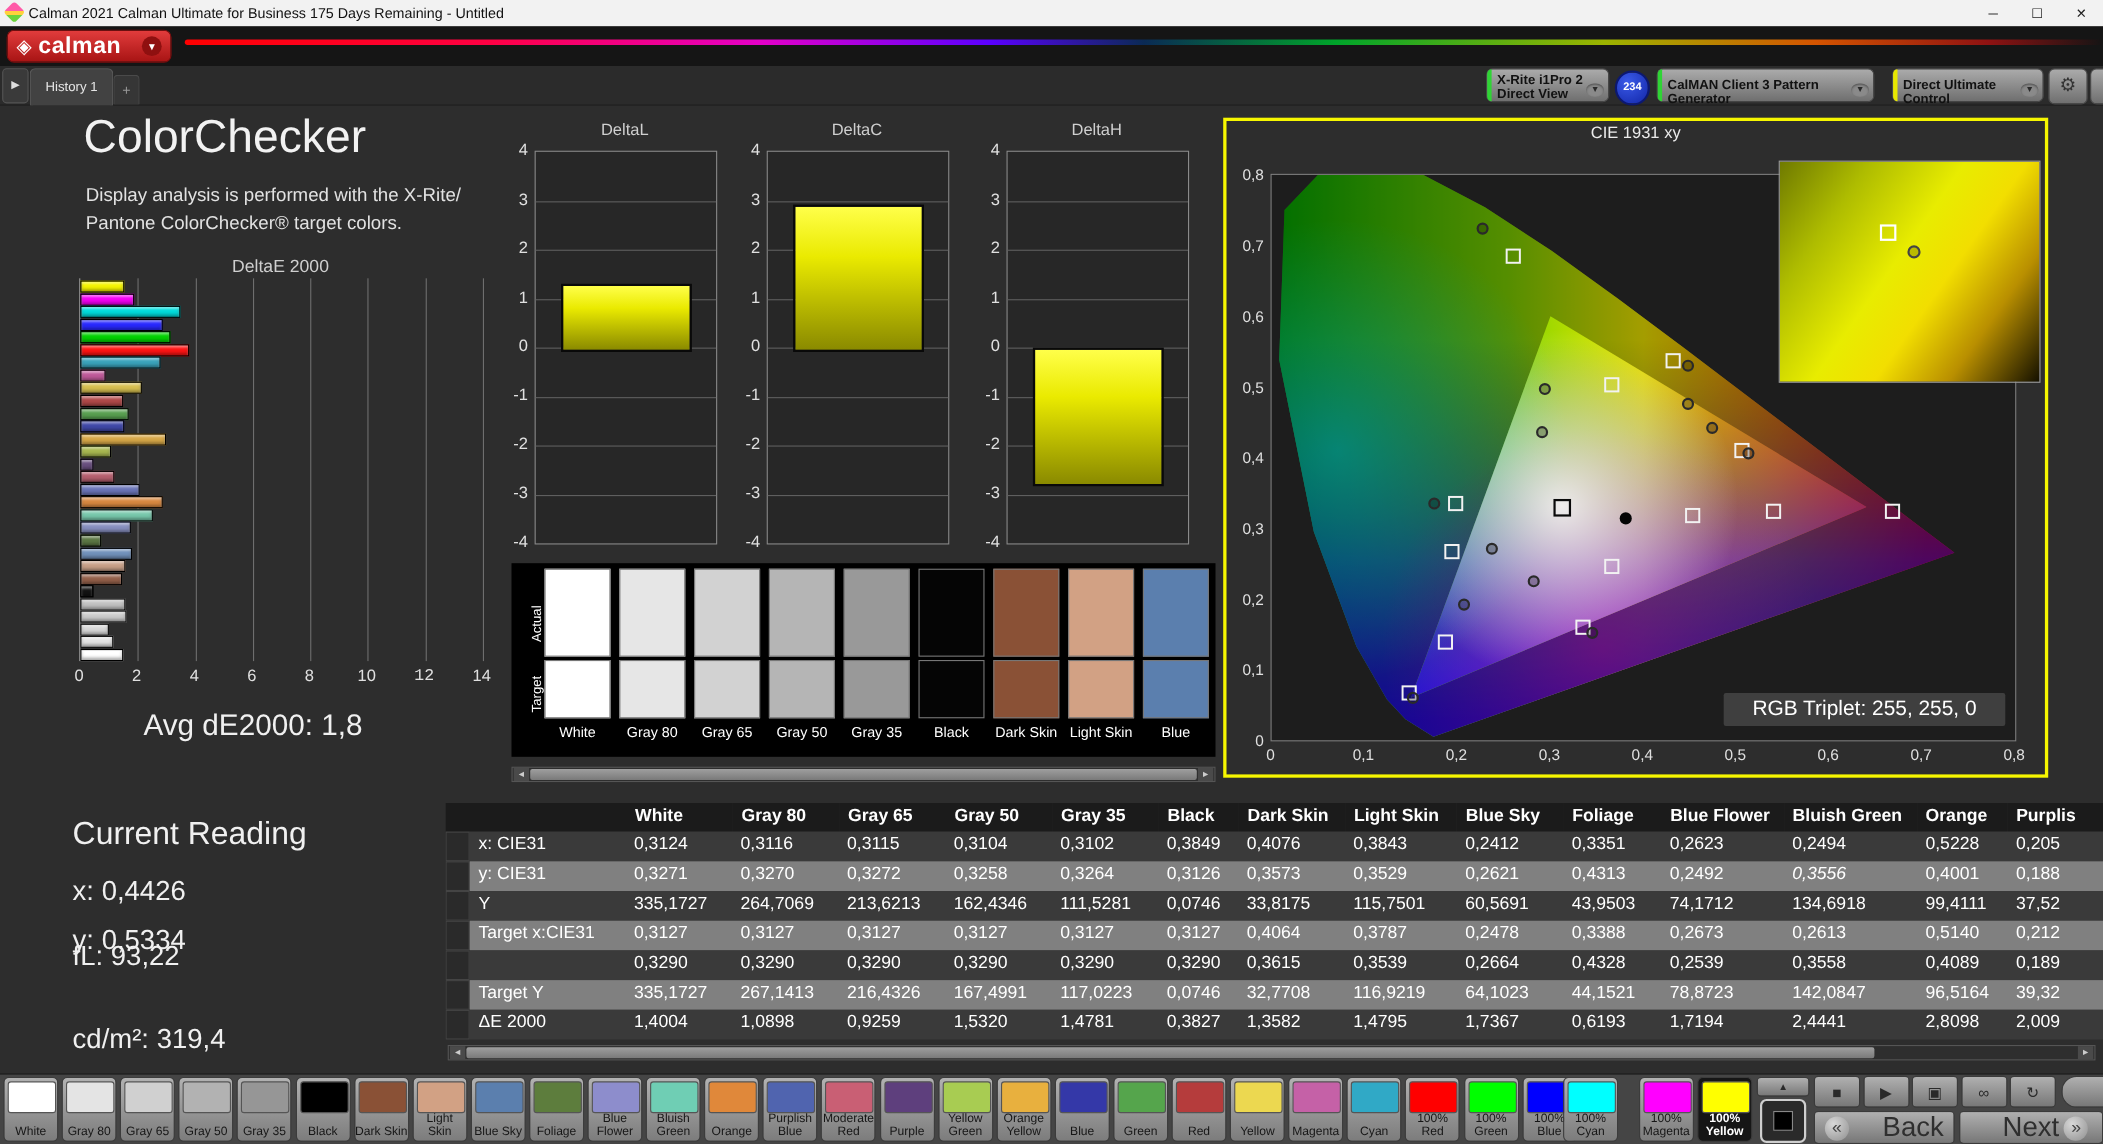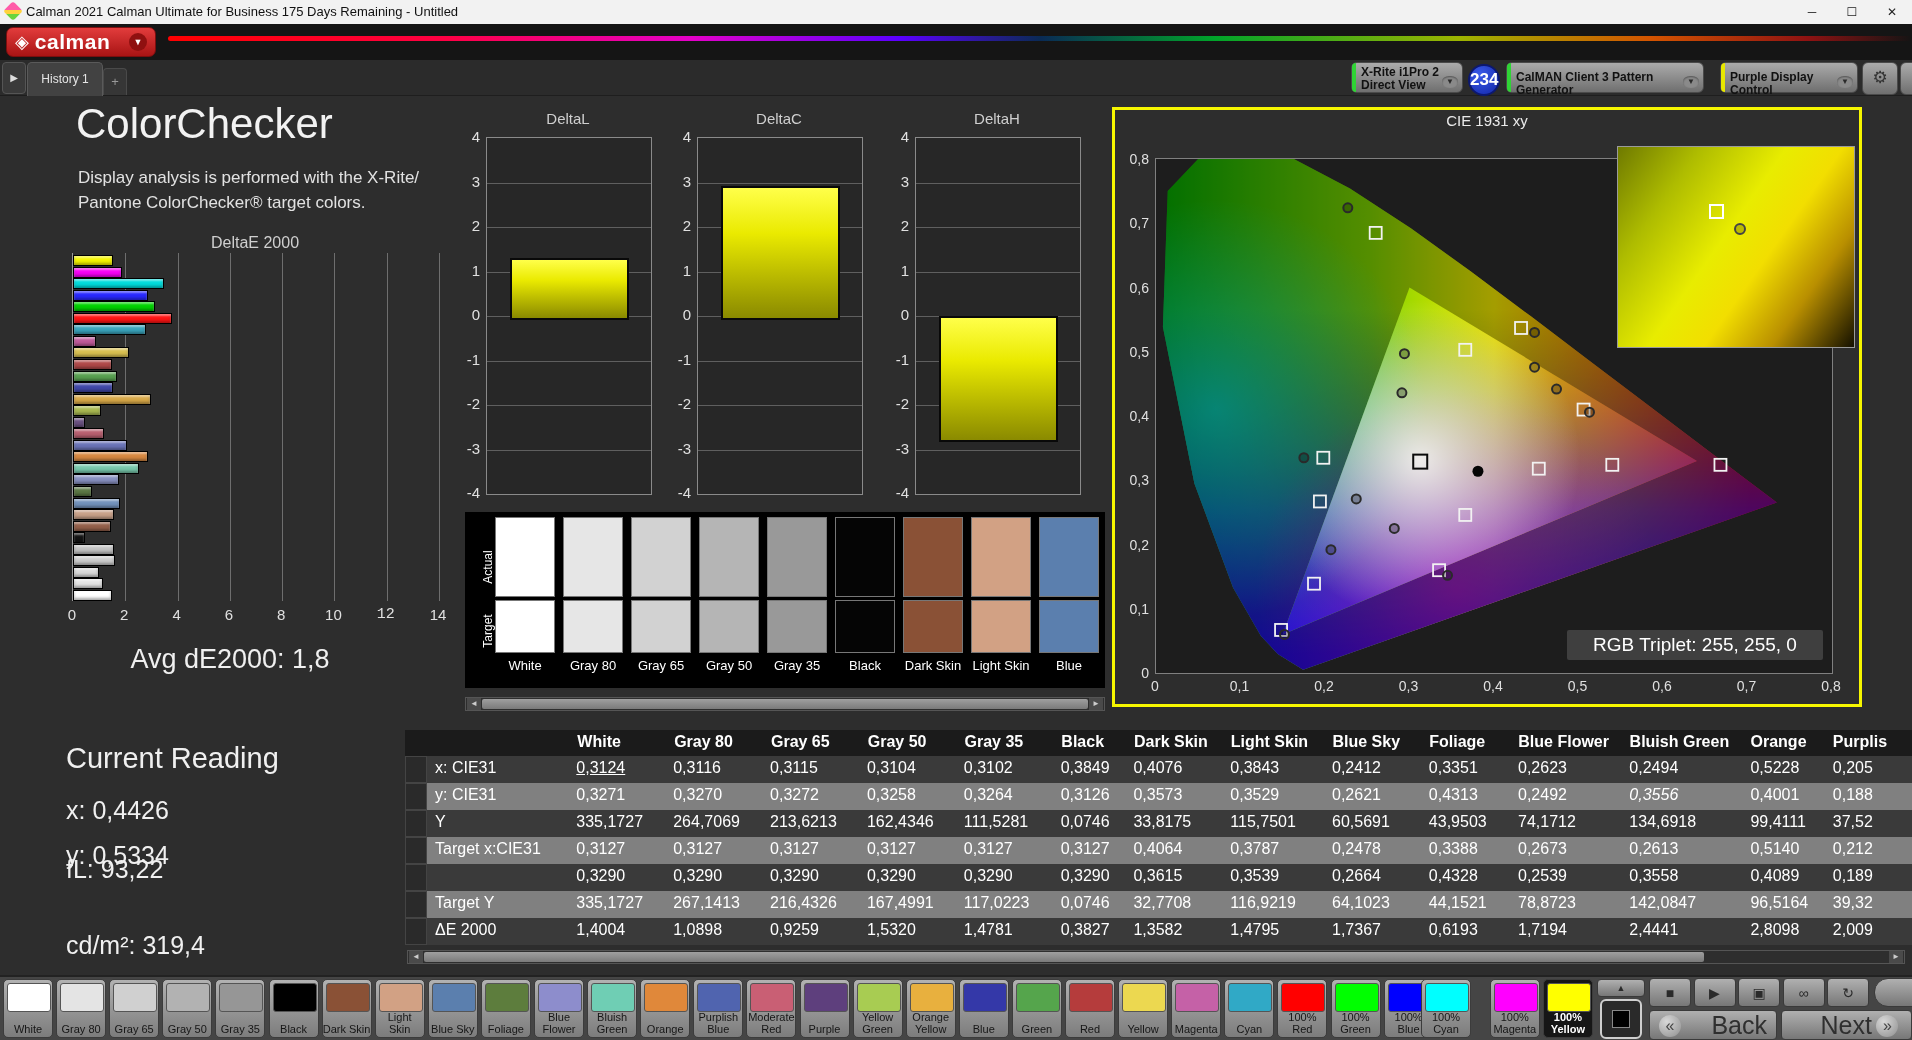--- a/index.html
+++ b/index.html
@@ -19,21 +19,21 @@
   .logo-dd{margin-left:auto;width:18px;height:18px;border-radius:50%;background:#8f1010;color:#fff;font-size:9px;text-align:center;line-height:18px;}
   
   .tabbar{left:0;top:60px;width:1912px;height:35px;background:#2b2b2b;border-bottom:1px solid #1e1e1e;}
   .tab-scroll{left:2px;top:2px;width:22px;height:30px;background:#3a3a3a;border:1px solid #555;border-radius:4px;color:#ddd;font-size:10px;text-align:center;line-height:30px;}
   .tab{left:27px;top:2px;width:74px;height:33px;background:#424242;border:1px solid #5a5a5a;border-bottom:none;border-radius:5px 5px 0 0;color:#e6e6e6;font-size:12px;text-align:center;line-height:32px;}
   .tab-add{left:103px;top:8px;width:22px;height:26px;background:#363636;border:1px solid #4a4a4a;border-bottom:none;border-radius:4px 4px 0 0;color:#999;font-size:13px;text-align:center;line-height:26px;}
   .dd-btn{top:2px;height:31px;border-radius:6px;background:linear-gradient(#ababab,#6f6f6f);border:1px solid #4a4a4a;box-sizing:border-box;color:#111;font-size:12px;font-weight:bold;}
   .dd-accent{position:absolute;left:0;top:0;bottom:0;width:4px;border-radius:6px 0 0 6px;}
   .dd-arrow{position:absolute;right:4px;bottom:4px;width:16px;height:12px;border-radius:45%;background:#8a8a8a;color:#2a2a2a;font-size:8px;text-align:center;line-height:12px;box-shadow:inset 0 1px 2px rgba(0,0,0,.4);}
   .dd-text{position:absolute;left:9px;top:3px;right:20px;line-height:13px;}
-  .badge{top:4px;width:28px;height:28px;border-radius:50%;background:radial-gradient(circle at 35% 30%,#3a5ae8,#1226a8);border:2px solid #0c1870;color:#fff;font-size:17px;font-weight:bold;text-align:center;line-height:28px;}
+  .badge{top:4px;width:28px;height:28px;border-radius:50%;background:radial-gradient(circle at 35% 30%,#3a5ae8,#1226a8);border:2px solid #0c1870;color:#fff;font-size:10px;font-weight:bold;text-align:center;line-height:28px;}
   .gear-btn{top:2px;width:34px;height:31px;border-radius:6px;background:linear-gradient(#ababab,#6f6f6f);border:1px solid #4a4a4a;color:#333;font-size:17px;text-align:center;line-height:30px;}
   
   .cc-title{left:76px;top:100px;color:#f2f2f2;font-size:42px;font-weight:normal;}
   .cc-desc{left:78px;top:165px;color:#e2e2e2;font-size:17px;line-height:25px;}
   .de-title{left:72px;top:234px;width:366px;text-align:center;color:#cfcfcf;font-size:16px;}
   .de-plot{left:72px;top:253px;width:366px;height:348px;border-left:1px solid #9a9a9a;}
   .de-grid{position:absolute;top:0;bottom:0;width:1px;background:#6e6e6e;}
   .de-bar{position:absolute;height:9px;border:1px solid #000;box-shadow:inset 0 2px 2px rgba(255,255,255,.45), inset 0 -2px 3px rgba(0,0,0,.35);}
   .de-axis{left:72px;top:606px;width:380px;height:18px;color:#e0e0e0;font-size:15px;}
   .de-axis span{position:absolute;transform:translateX(-50%);}
@@ -112,21 +112,21 @@
       <span class="dd-arrow">▼</span>
     </div>
     <div class="abs badge" style="left:1468px;">234</div>
     <div class="abs dd-btn" style="left:1506px;width:198px;">
       <span class="dd-accent" style="background:#2fd435;"></span>
       <span class="dd-text" style="top:8px;">CalMAN Client 3 Pattern Generator</span>
       <span class="dd-arrow">▼</span>
     </div>
     <div class="abs dd-btn" style="left:1720px;width:138px;">
       <span class="dd-accent" style="background:#e8e800;"></span>
-      <span class="dd-text" style="top:8px;">Purple Display Control</span>
+      <span class="dd-text" style="top:8px;">Direct Ultimate Control</span>
       <span class="dd-arrow">▼</span>
     </div>
     <div class="abs gear-btn" style="left:1862px;">⚙</div>
     <div class="abs gear-btn" style="left:1900px;width:30px;"></div>
   </div>
 
   <div class="abs cc-desc">
     <span>Display analysis is performed with the X-Rite/</span><br><span>Pantone ColorChecker® target colors.</span>
   </div>
   <div class="abs cc-title">ColorChecker</div>
@@ -409,21 +409,21 @@
         <div class="tcell thead" style="width: 100px;">Blue Sky</div>
         <div class="tcell thead" style="width: 92px;">Foliage</div>
         <div class="tcell thead" style="width: 115px;">Blue Flower</div>
         <div class="tcell thead" style="width: 125px;">Bluish Green</div>
         <div class="tcell thead" style="width: 85px;">Orange</div>
         <div class="tcell thead" style="width: 90px;">Purplis</div>
       </div>
       <div class="gutter" style="left: 0px; top: 26px; height: 27px;"></div>
       <div class="trow" style="top: 26px; height: 27px; left: 22px; background: rgb(58, 58, 58);">
         <div class="tcell" style="width: 146px;">x: CIE31</div>
-        <div class="tcell" style="width: 100px; text-decoration: underline;">0,3124</div>
+        <div class="tcell" style="width: 100px;">0,3124</div>
         <div class="tcell" style="width: 100px;">0,3116</div>
         <div class="tcell" style="width: 100px;">0,3115</div>
         <div class="tcell" style="width: 100px;">0,3104</div>
         <div class="tcell" style="width: 100px;">0,3102</div>
         <div class="tcell" style="width: 75px;">0,3849</div>
         <div class="tcell" style="width: 100px;">0,4076</div>
         <div class="tcell" style="width: 105px;">0,3843</div>
         <div class="tcell" style="width: 100px;">0,2412</div>
         <div class="tcell" style="width: 92px;">0,3351</div>
         <div class="tcell" style="width: 115px;">0,2623</div>

